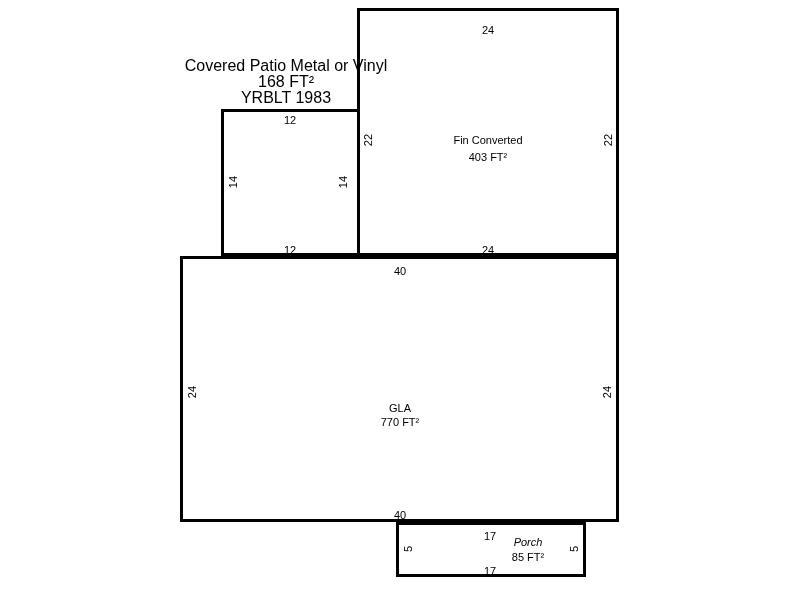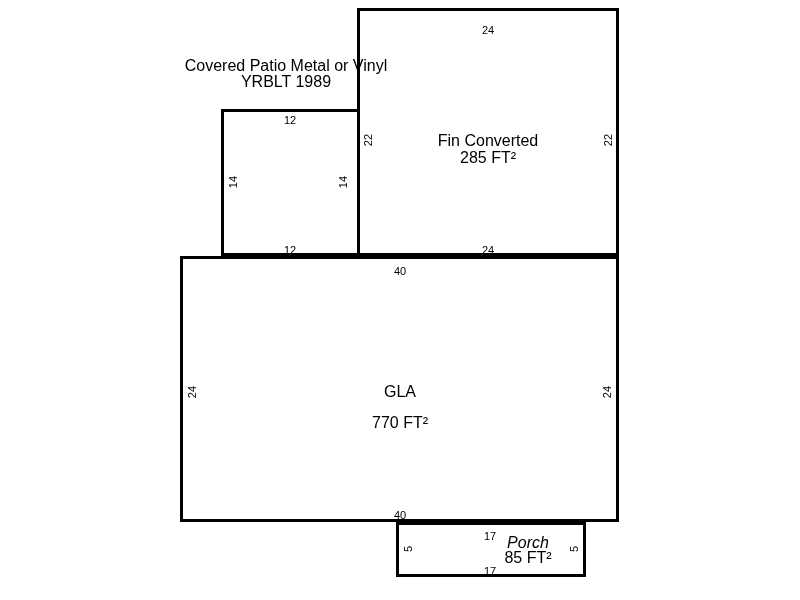--- a/index.html
+++ b/index.html
@@ -19,21 +19,21 @@
     overflow: hidden;
   }
   .room {
     position: absolute;
     border: 3px solid #000000;
     box-sizing: border-box;
     background: transparent;
   }
   .label {
     position: absolute;
-    font-size: 16px;
+    font-size: 11px;
     line-height: 15px;
     color: #000000;
     white-space: nowrap;
     text-align: center;
   }
   .label.center {
     transform: translate(-50%, -50%);
   }
   .dim {
     position: absolute;
@@ -70,27 +70,28 @@
   <div class="room" style="left:357px; top:8px; width:262px; height:248px;"></div>
 
   <div class="room" style="left:221px; top:109px; width:139px; height:147px;"></div>
 
   <div class="room" style="left:180px; top:256px; width:439px; height:266px;"></div>
 
   <div class="room" style="left:396px; top:522px; width:190px; height:55px;"></div>
 
   <div class="block-title" style="left:286px; top:58px;">
     <span class="area-line">Covered Patio Metal or Vinyl</span>
-    <span class="area-line">YRBLT 1989</span>
+    <span class="area-line">168 FT²</span>
+    <span class="area-line">YRBLT 1983</span>
   </div>
 
   <div class="label center" style="left:488px; top:140px;">Fin Converted</div>
-  <div class="label center" style="left:488px; top:157px;">285 FT²</div>
+  <div class="label center" style="left:488px; top:157px;">403 FT²</div>
 
-  <div class="label center" style="left:400px; top:391px;">GLA</div>
+  <div class="label center" style="left:400px; top:408px;">GLA</div>
   <div class="label center" style="left:400px; top:422px;">770 FT²</div>
 
   <div class="label center" style="left:528px; top:542px;font-style:italic;">Porch</div>
   <div class="label center" style="left:528px; top:557px;text-align:center;">85 FT²</div>
 
   <div class="dim h" style="left:488px; top:30px;">24</div>
   <div class="dim h" style="left:488px; top:250px;">24</div>
   <div class="dim v" style="left:368px; top:140px;">22</div>
   <div class="dim v" style="left:608px; top:140px;">22</div>
 

